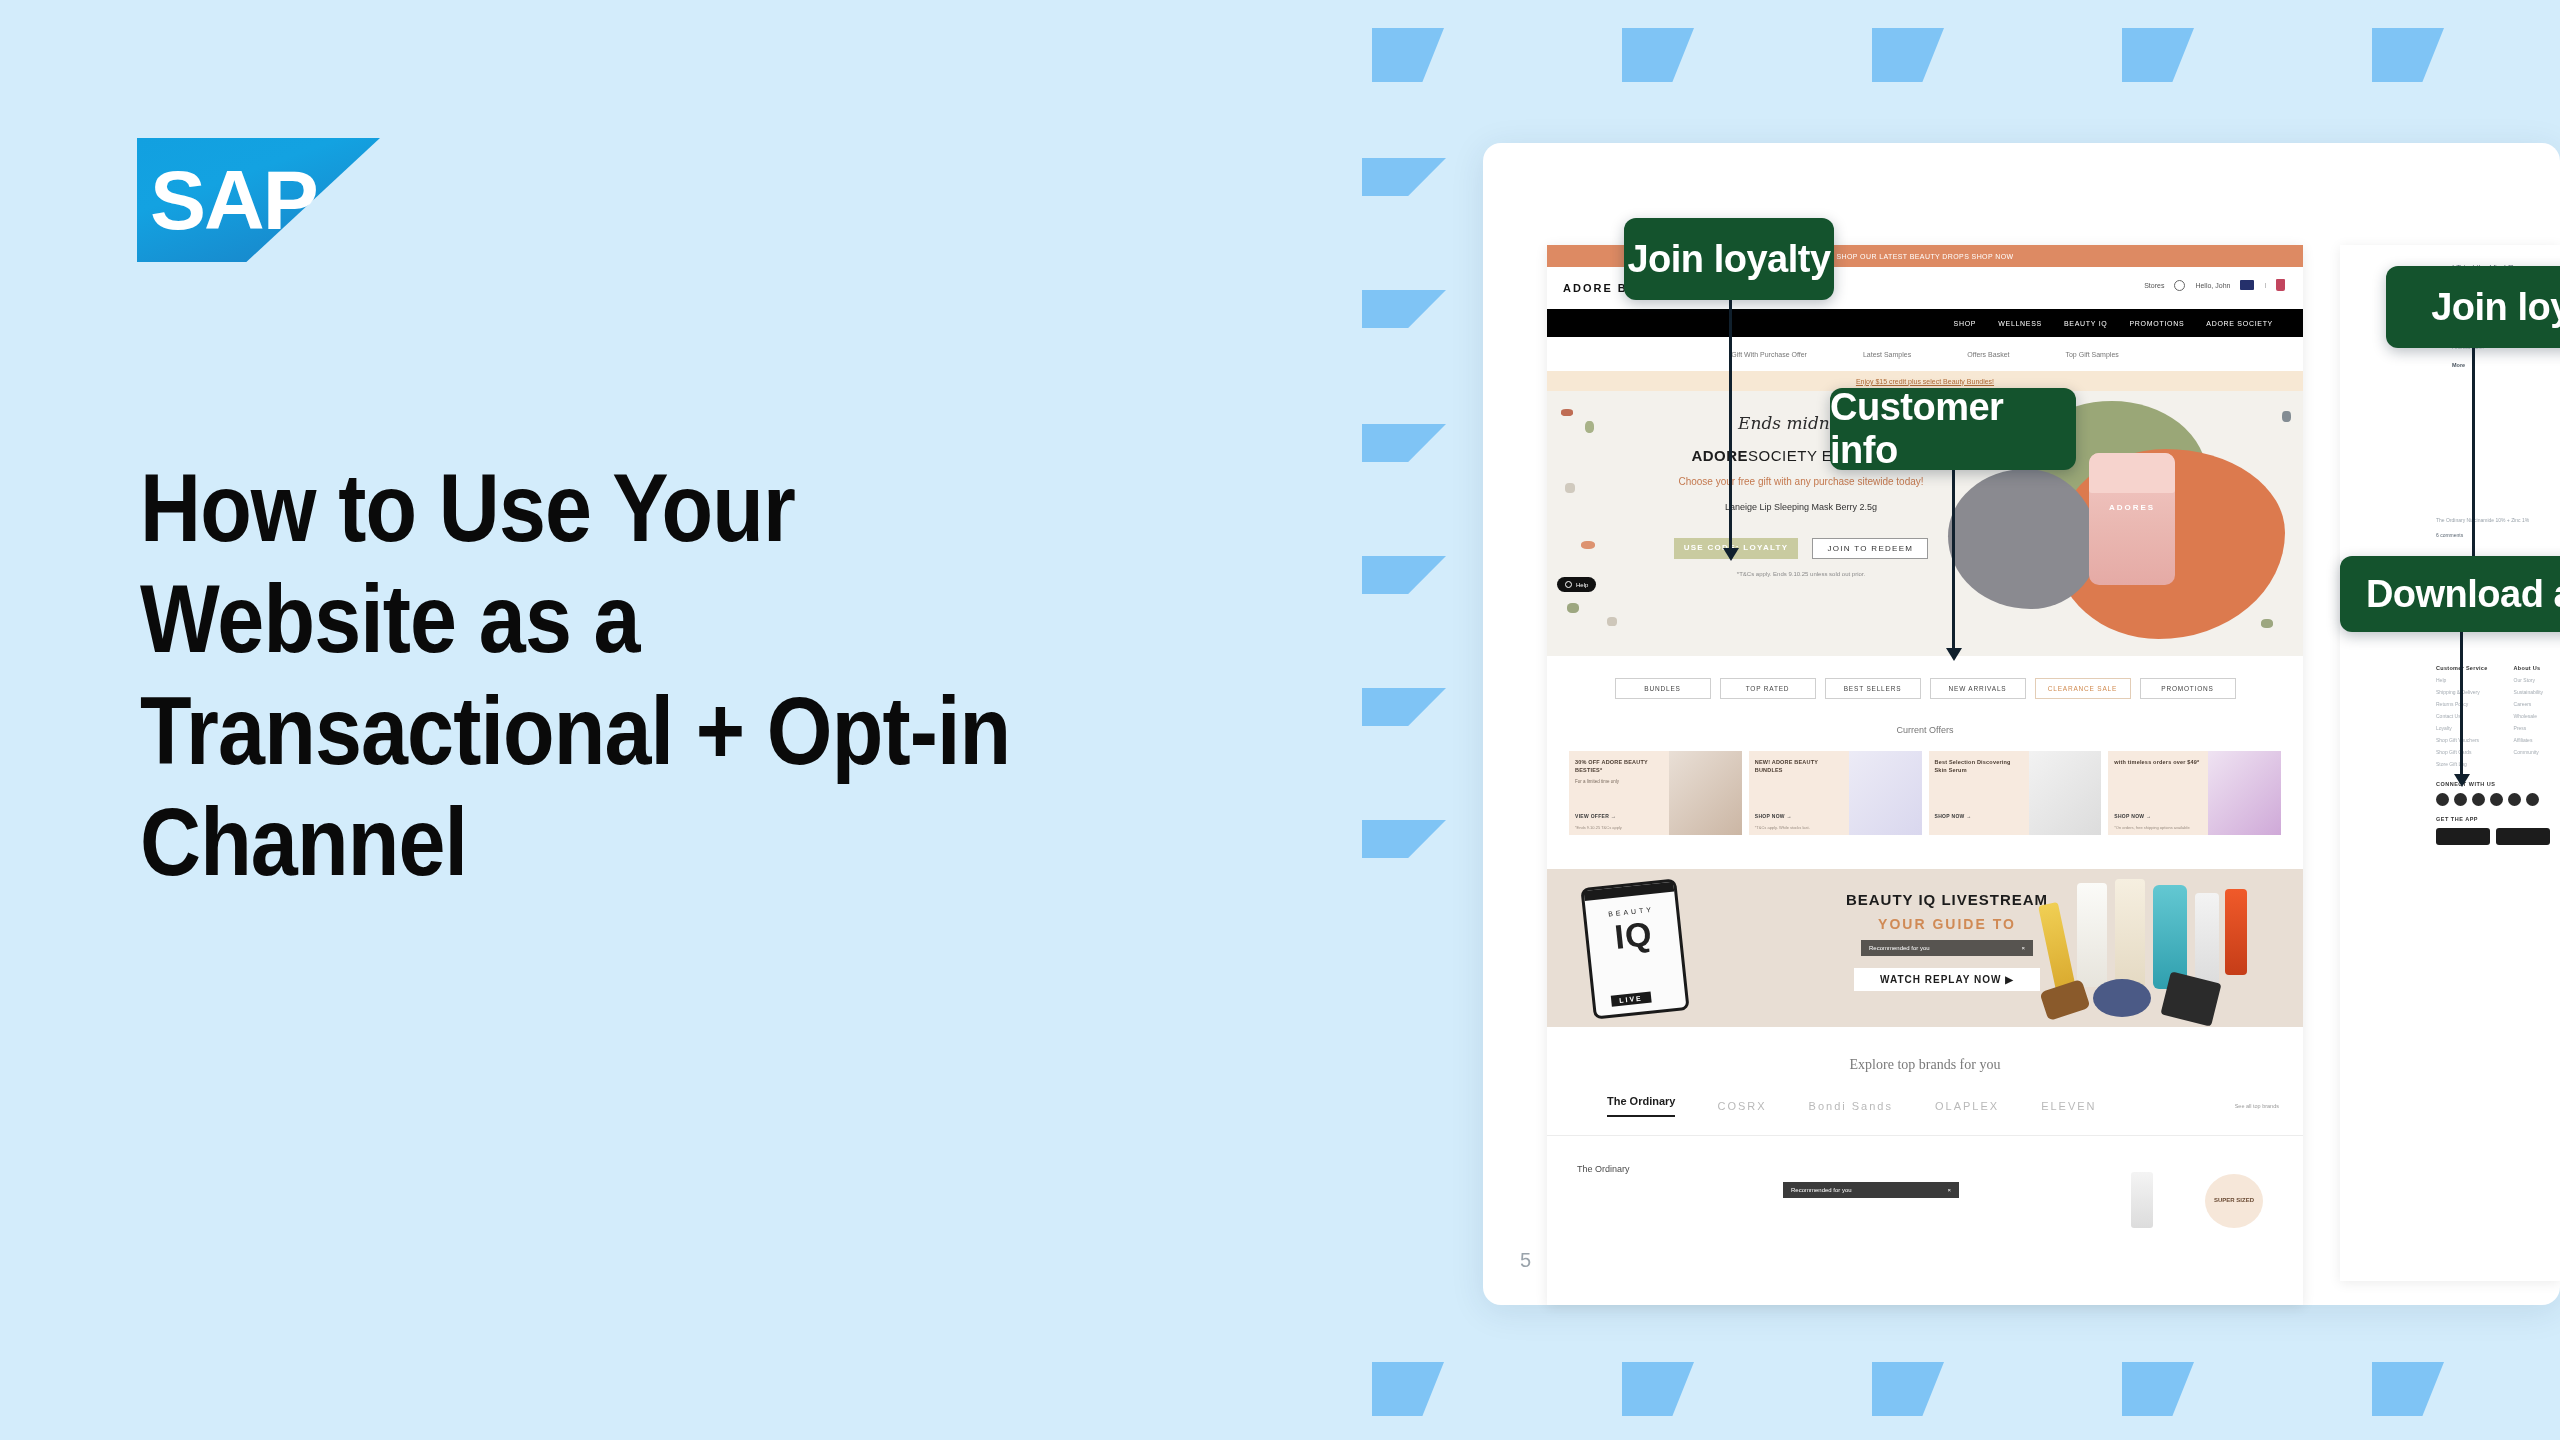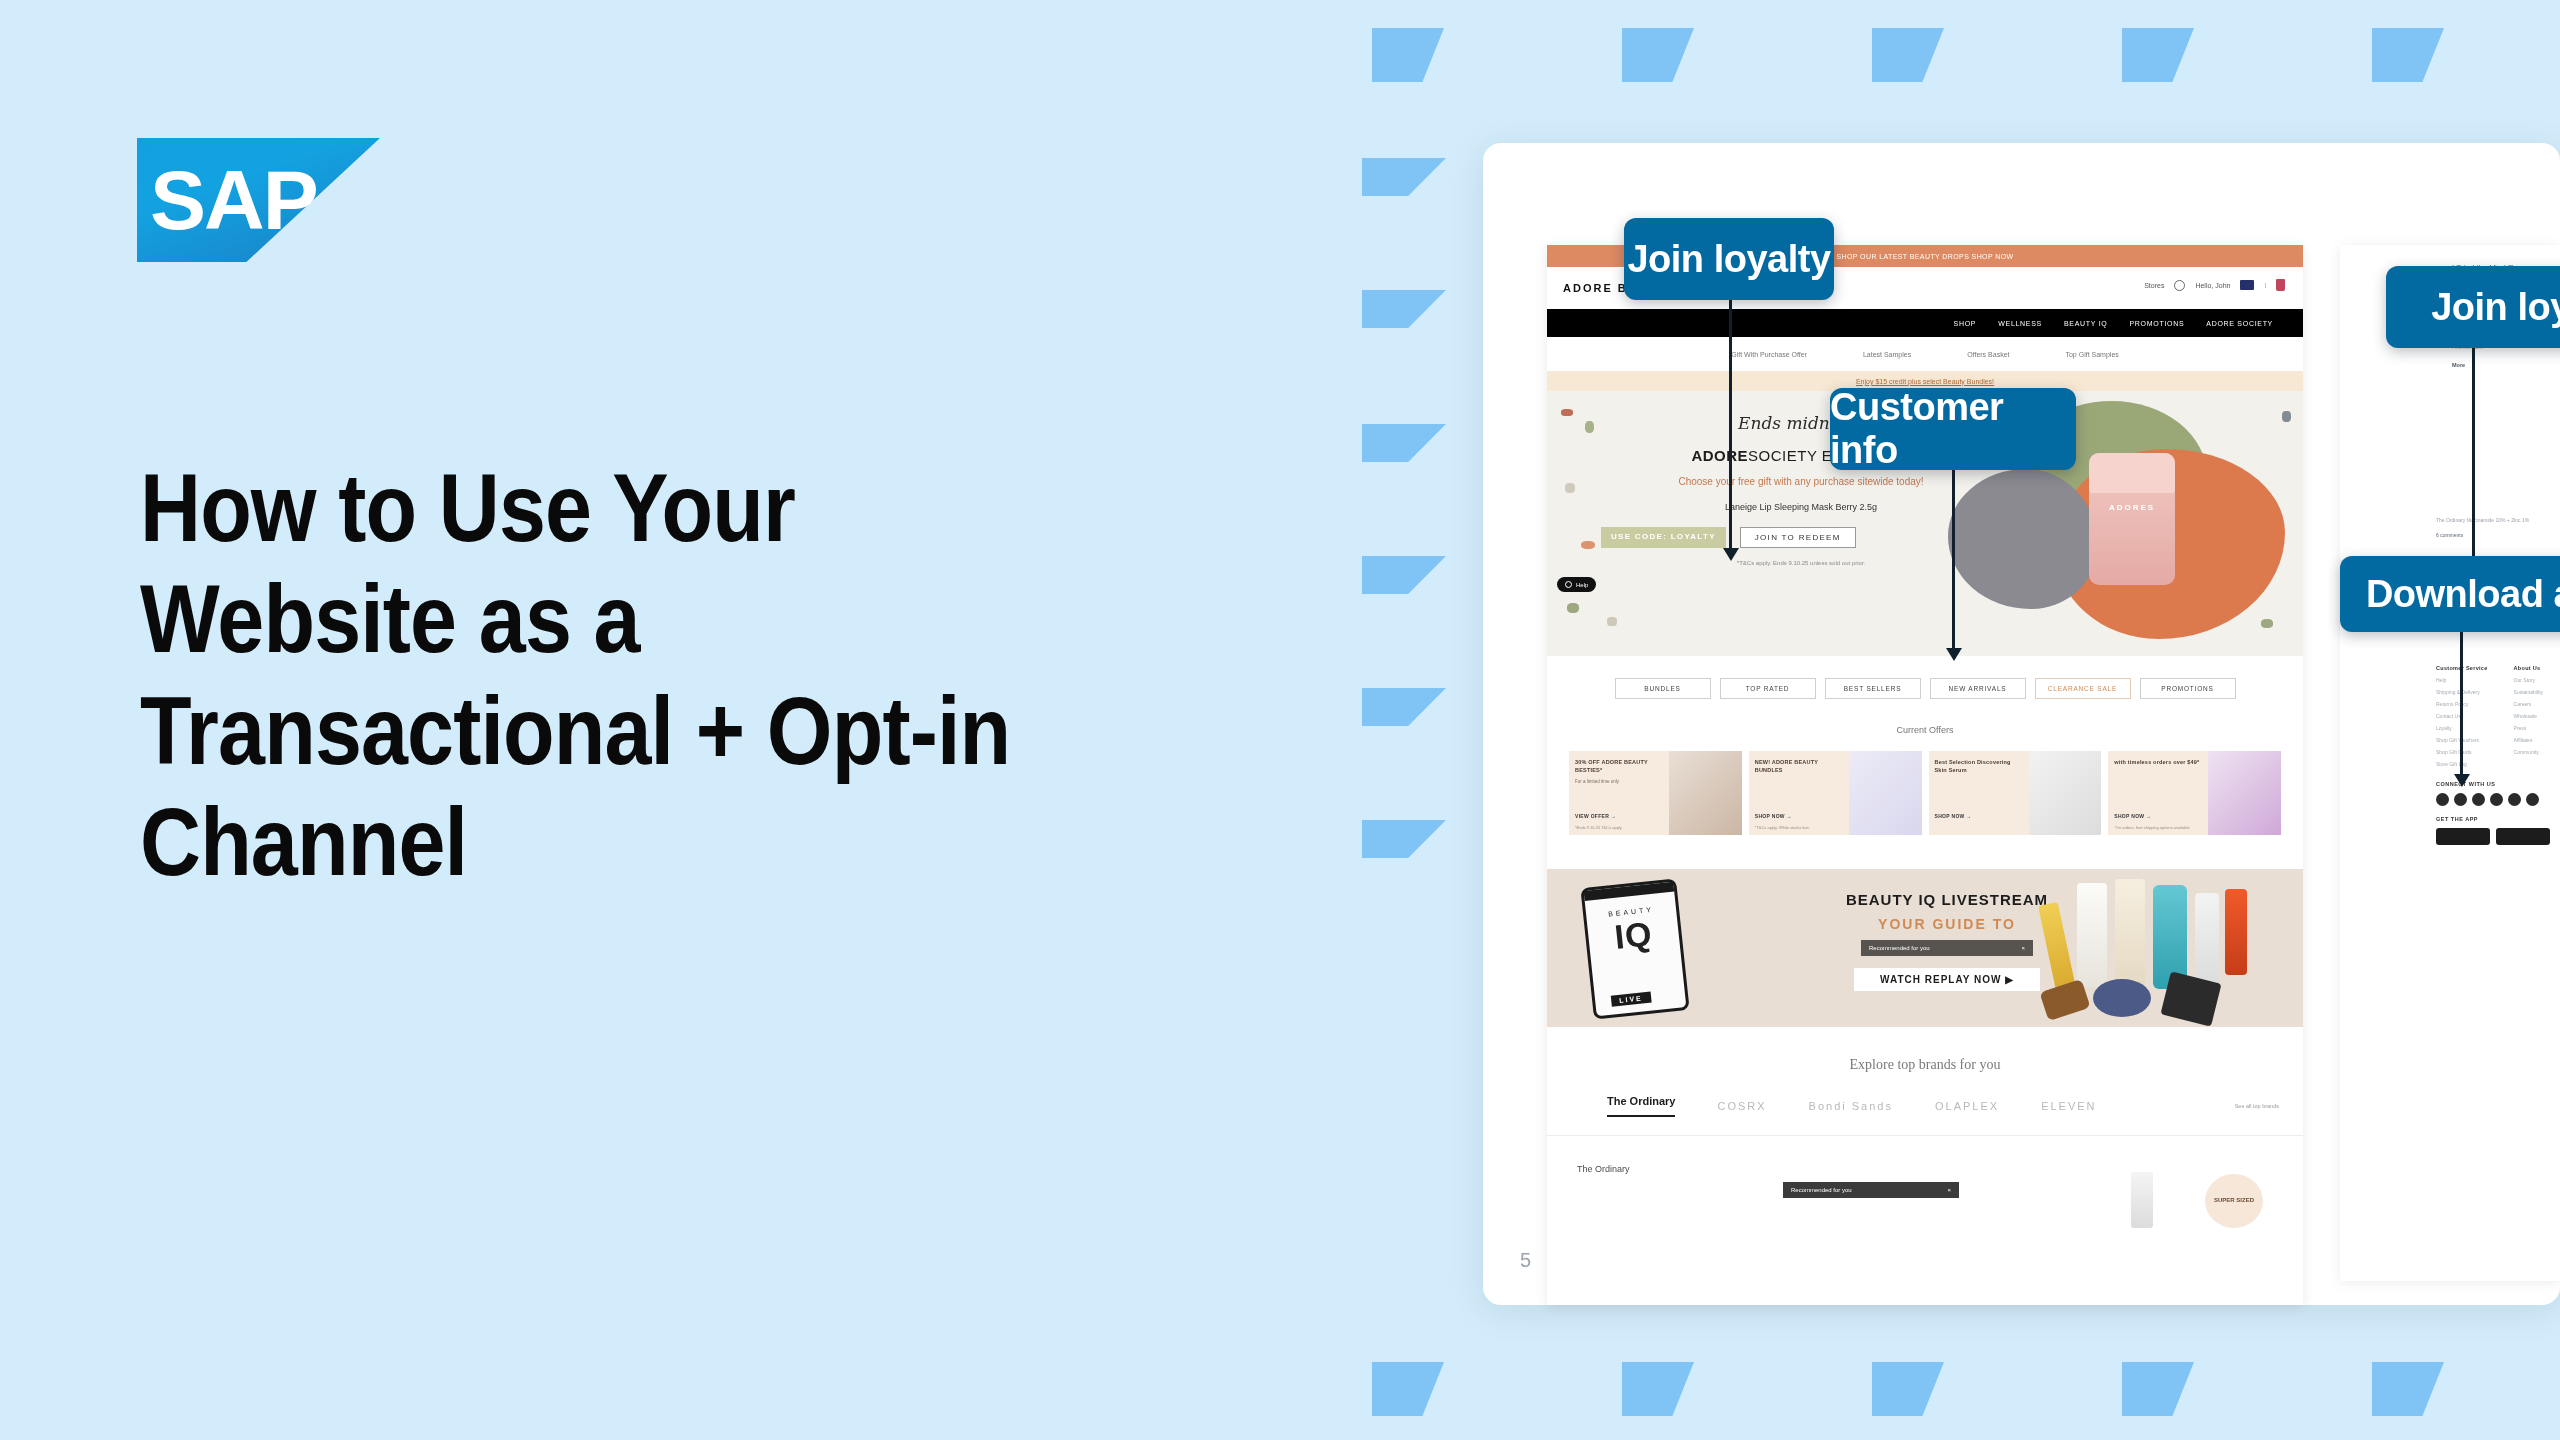--- a/index.html
+++ b/index.html
@@ -125,21 +125,21 @@
     font-size:8px; letter-spacing:2px; color:#fff; font-weight:bold;
   }
   .confetti{ position:absolute; border-radius:40%; opacity:.85; }
   #hero-text{ position:absolute; left:54px; top:22px; width:400px; text-align:center; }
   #hero-script{ font-size:17px; color:#2b2b2b; font-style:italic;
                 font-family:"DejaVu Serif", serif; }
   #hero-headline{ margin-top:14px; font-size:15px; letter-spacing:.5px; color:#1d1d1d; }
   #hero-headline b{ font-weight:bold; }
   #hero-sub{ margin-top:10px; font-size:10px; color:#c4794f; line-height:1.6; }
   #hero-product-name{ margin-top:12px; font-size:9px; color:#333; }
-  #hero-cta-row{ margin-top:15px; display:flex; justify-content:flex-start; gap:14px; }
+  #hero-cta-row{ margin-top:26px; display:flex; justify-content:center; gap:14px; }
   #promo-code{
     background:#c9cba0; color:#fff; font-size:8px; letter-spacing:1.3px;
     padding:5px 10px; font-weight:bold;
   }
   #join-redeem{
     border:1px solid #999; color:#333; font-size:8px; letter-spacing:1.3px;
     padding:5px 14px; background:#fff;
   }
   #hero-disclaimer{ margin-top:12px; font-size:6px; color:#8b8b8b; }
   #help-pill{
@@ -277,21 +277,21 @@
                  letter-spacing:.5px; }
   #side-socials{ margin-top:6px; display:flex; gap:5px; }
   .soc{ width:13px;height:13px;border-radius:50%;background:#2b2b2b; }
   #side-getapp{ margin-top:10px; font-size:5.5px; font-weight:bold; color:#333;
                 letter-spacing:.5px; }
   #side-badges{ margin-top:6px; display:flex; gap:6px; }
   .badge{ width:54px;height:17px;background:#1c1c1c;border-radius:3px; }
 
   
   .callout{
-    position:absolute; background:#0369a1; color:#fff; border-radius:12px;
+    position:absolute; background:#14532d; color:#fff; border-radius:12px;
     font-size:38px; font-weight:bold; display:flex; align-items:center;
     justify-content:center; letter-spacing:-.5px;
     box-shadow:0 4px 14px rgba(12,30,45,.28);
     z-index:40;
   }
   .pointer{ position:absolute; width:3px; background:#10202d; z-index:39; }
   .arrowhead{
     position:absolute; width:0;height:0;
     border-left:8px solid transparent; border-right:8px solid transparent;
     border-top:13px solid #10202d; z-index:39;

